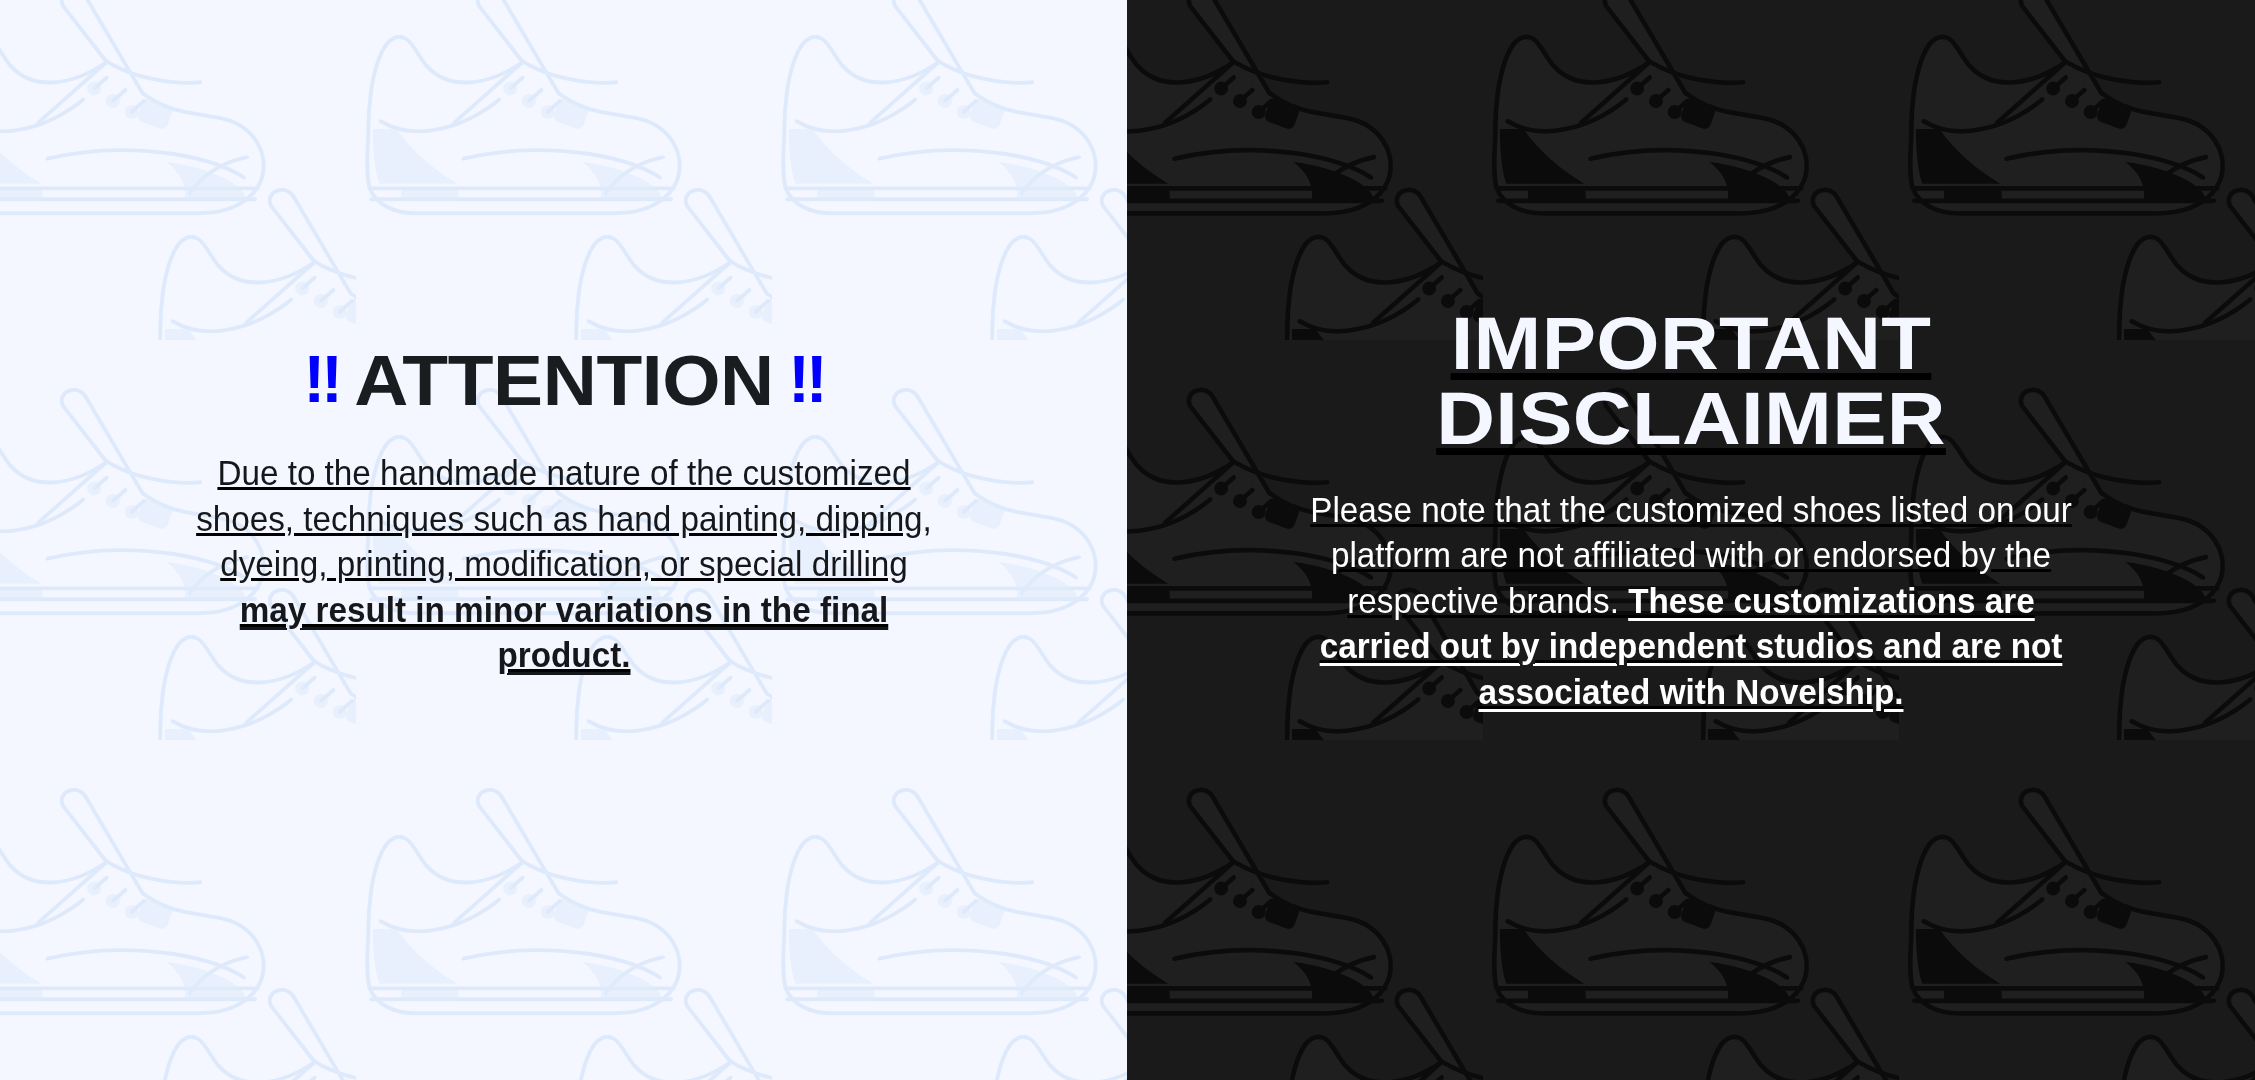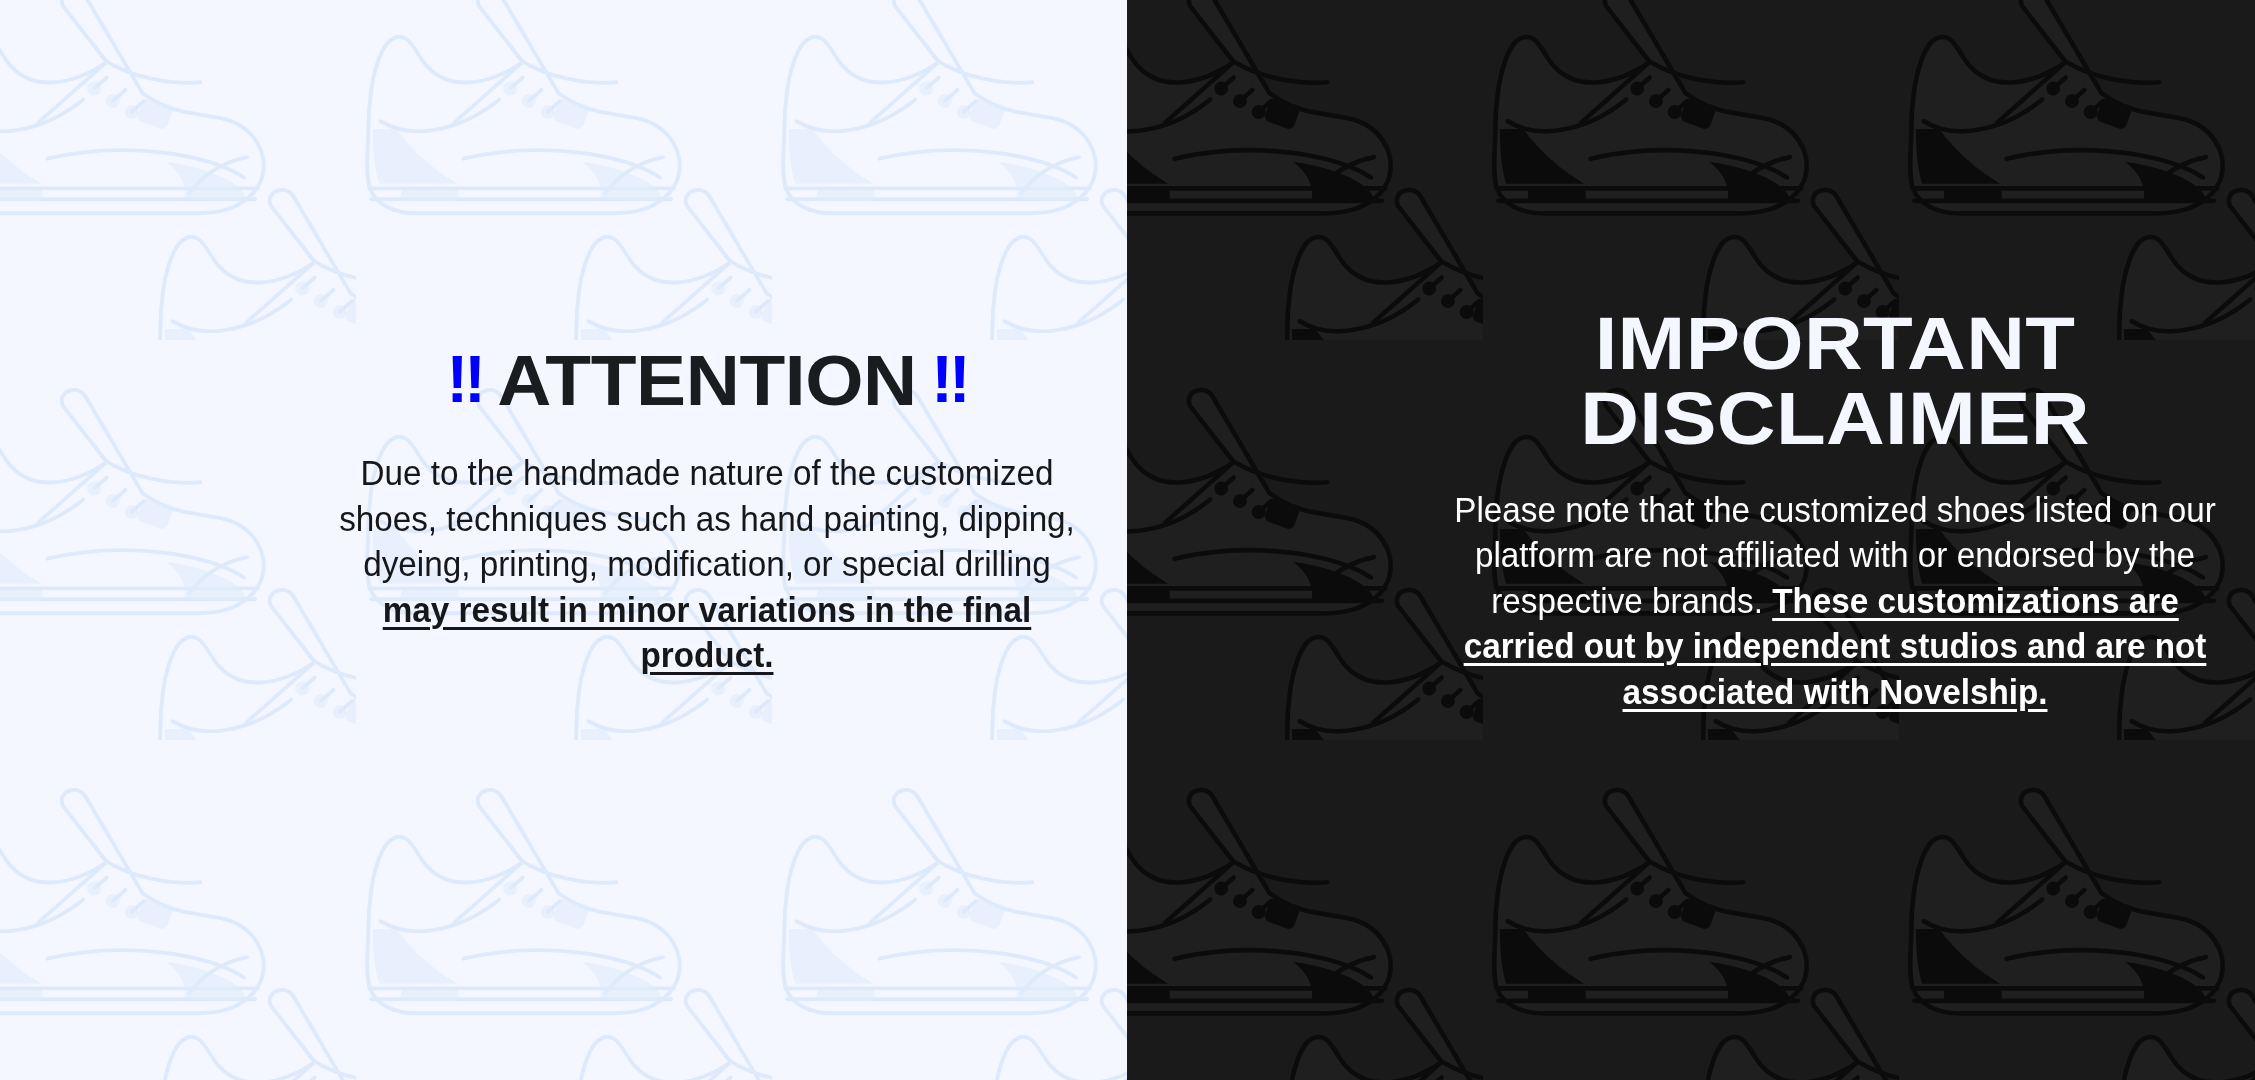--- a/index.html
+++ b/index.html
@@ -14,21 +14,22 @@
     display:flex;
   }
 
   
   .panel {
     position:relative;
     height:1080px;
     overflow:hidden;
     display:flex;
     align-items:center;
-    justify-content:flex-end;
+    justify-content:center;
+    text-decoration:underline;
   }
   .panel-light { width:1127px; background:#F4F7FF; }
   .panel-dark  { width:1128px; background:#1A1A1A; }
 
   .pattern {
     position:absolute;
     inset:-60px -60px -60px -60px;
     z-index:0;
     pointer-events:none;
   }

